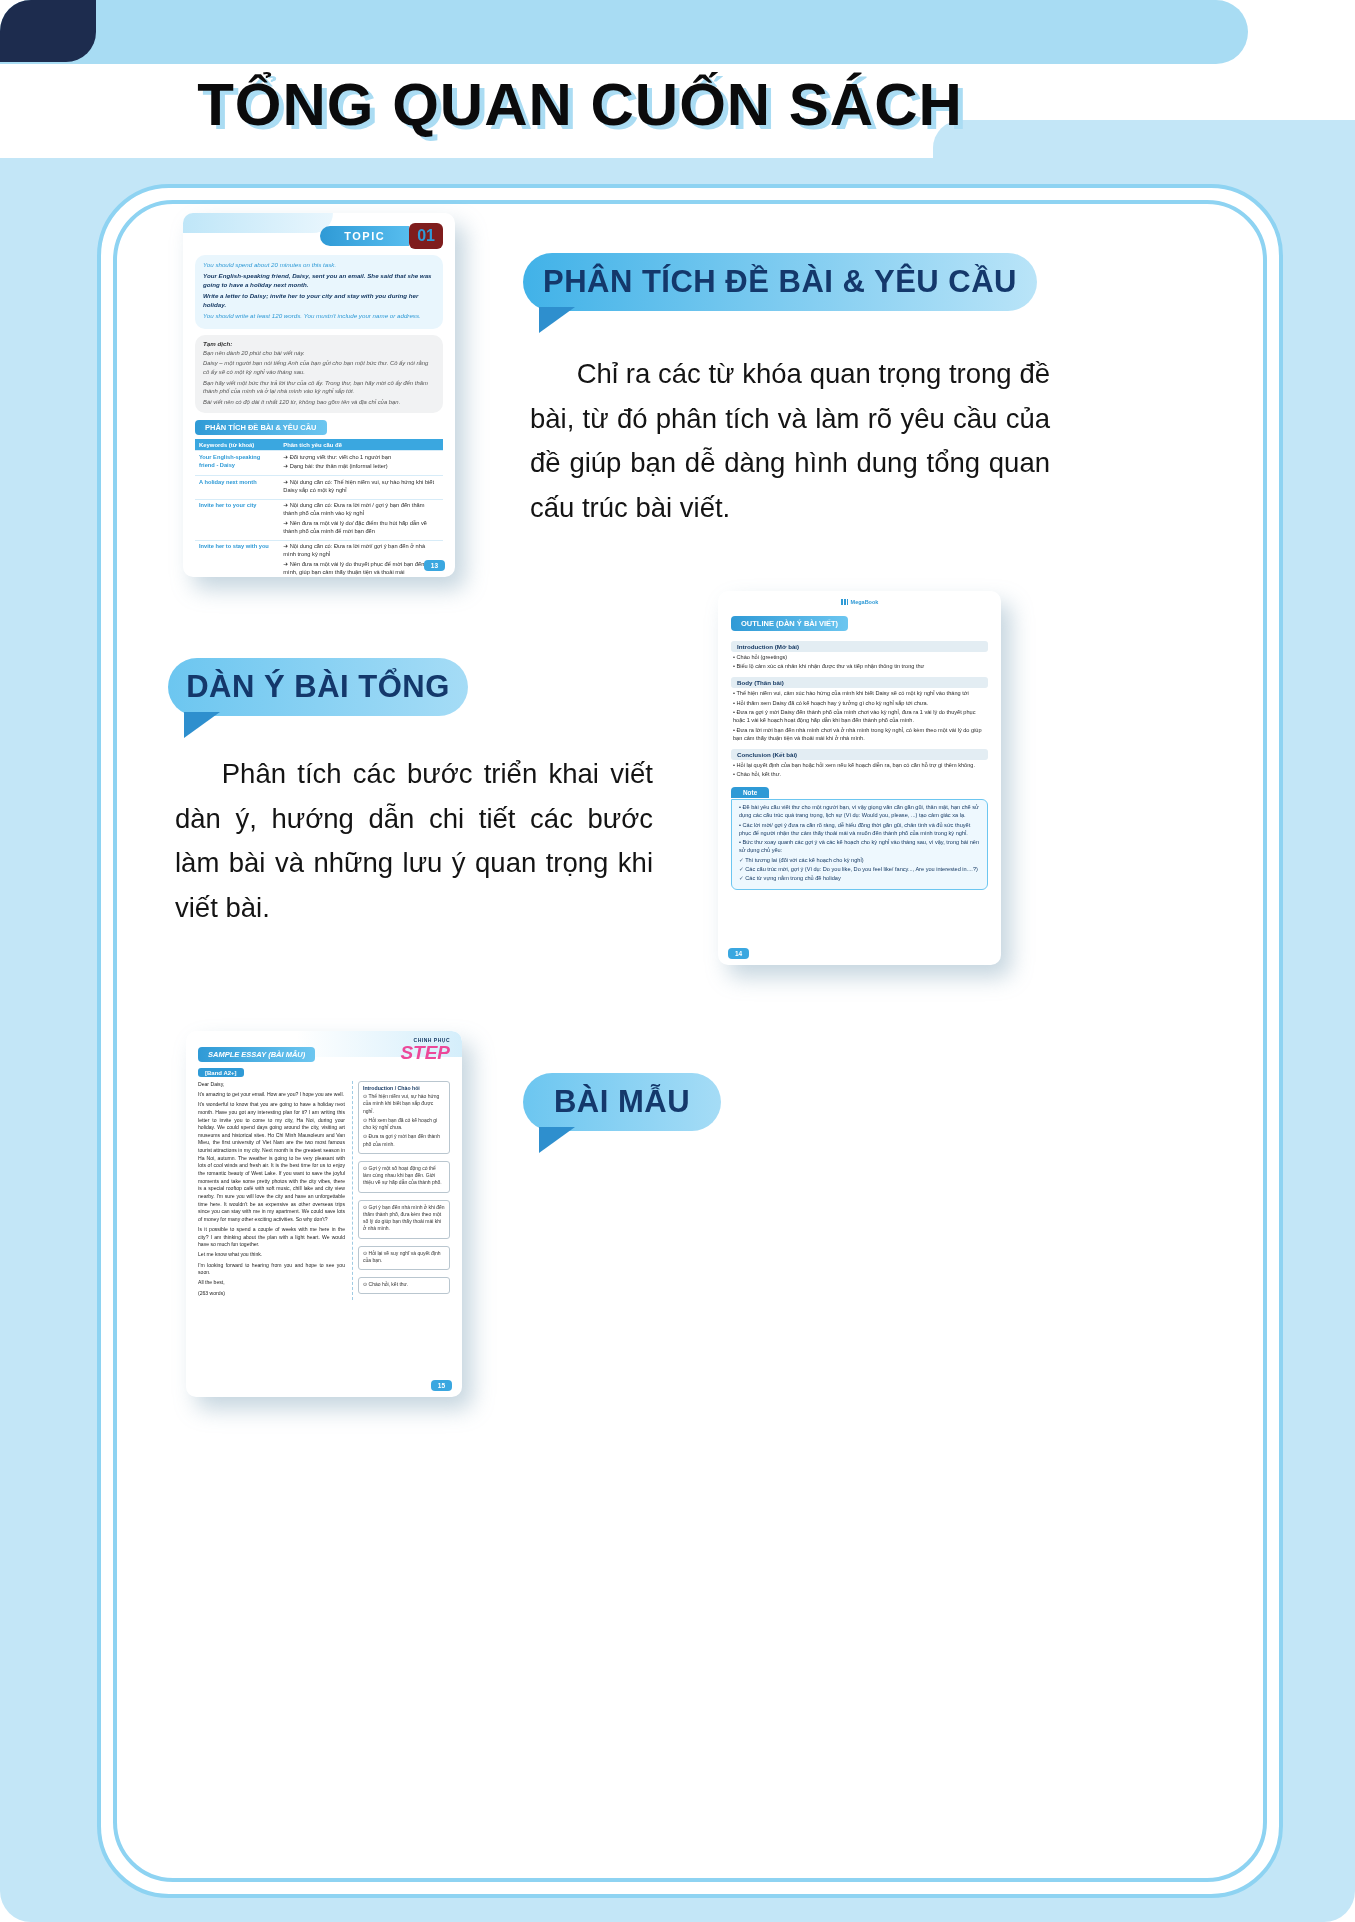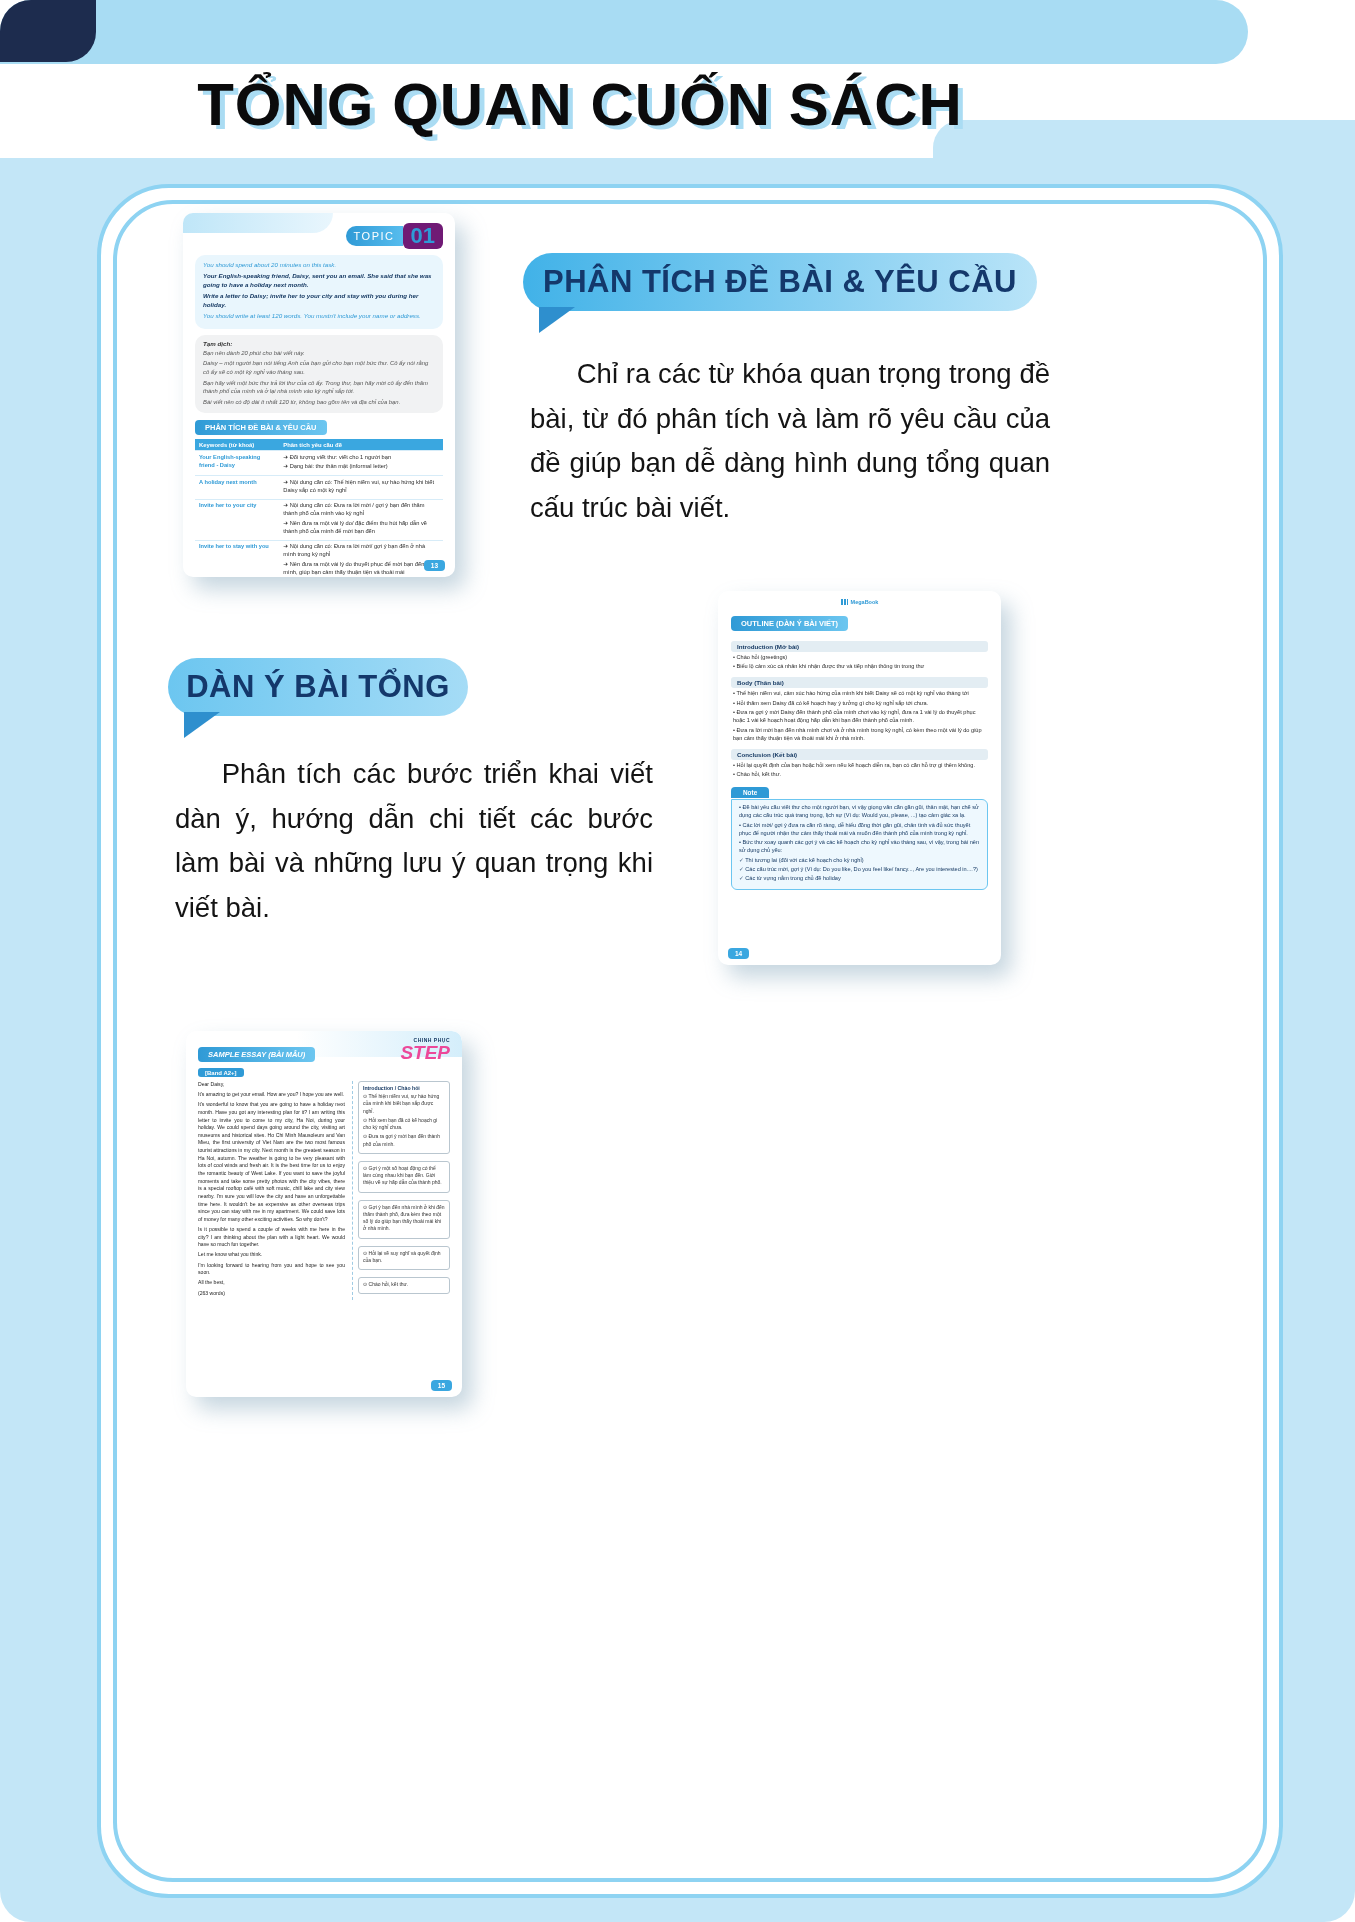--- a/index.html
+++ b/index.html
@@ -49,23 +49,23 @@
   .thumb1{left:183px;top:213px;width:272px;height:364px;padding:8px 12px;}
   .thumb2{left:718px;top:591px;width:283px;height:374px;padding:8px 13px;}
   .thumb3{left:186px;top:1031px;width:276px;height:366px;padding:8px 12px;}
 
   .t1-curve{position:absolute;top:0;left:0;width:150px;height:20px;
             background:linear-gradient(90deg,#bfe6f8,#e9f6fd);border-radius:10px 0 30px 0;}
   .t3-band{position:absolute;top:0;left:0;right:0;height:26px;
            background:linear-gradient(90deg,#ffffff 40%,#d4eefb);border-radius:10px 10px 0 0;}
 
   .t1-head{display:flex;justify-content:flex-end;align-items:center;margin:2px 0 6px;}
-  .topic-pill{background:linear-gradient(90deg,#2f9ad6,#57bdee);color:#fff;font-weight:normal;
-              font-size:11px;padding:4px 8px;border-radius:10px 0 0 10px;letter-spacing:1.5px;}
-  .topic-num{background:#701a75;color:#2f9ad6;font-size:22px;font-weight:bold;padding:0 8px;
+  .topic-pill{background:linear-gradient(90deg,#2f9ad6,#57bdee);color:#fff;font-weight:bold;
+              font-size:11px;padding:4px 24px;border-radius:10px 0 0 10px;letter-spacing:1.5px;}
+  .topic-num{background:#7f1d1d;color:#2f9ad6;font-size:16px;font-weight:bold;padding:0 8px;
              border-radius:6px;line-height:26px;}
 
   .task-box{background:#e9f6fd;border-radius:10px;padding:6px 8px;}
   .tl{margin:0 0 2px;font-size:6.2px;line-height:1.45;}
   .i-blue{color:#2f9ad6;font-style:italic;}
   .b-navy{color:#173a63;font-weight:bold;font-style:italic;}
 
   .trans-box{background:#f1f2f3;border-radius:10px;padding:5px 8px;margin-top:6px;}
   .trans-title{margin:0 0 2px;font-size:6.2px;font-weight:bold;font-style:italic;color:#333;}
   .trans-line{font-size:5.9px;line-height:1.45;color:#555;font-style:italic;margin-bottom:2px;}
@@ -304,14 +304,17 @@
         <div class="ann">
           <div>
               <div class="ann-i">⊙ Chào hỏi, kết thư.</div>
             </div>
         </div>
       </div>
     </div>
     <span class="pgnum pg-br">15</span>
   </div>
 
+  <div class="bubble bubble3">
+    <span>BÀI MẪU</span>
+  </div>
 
 </div>
 
 </body></html>

